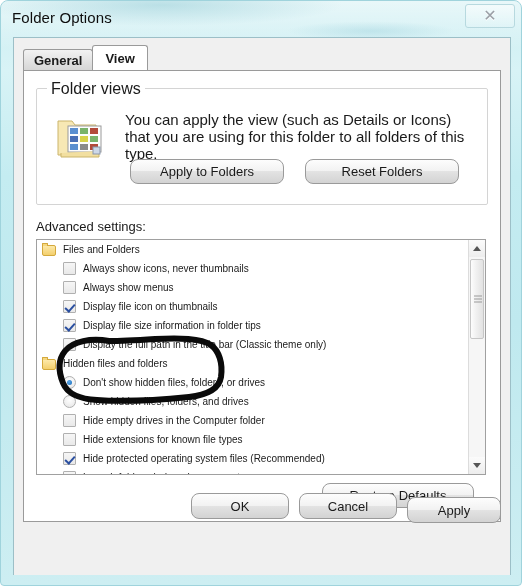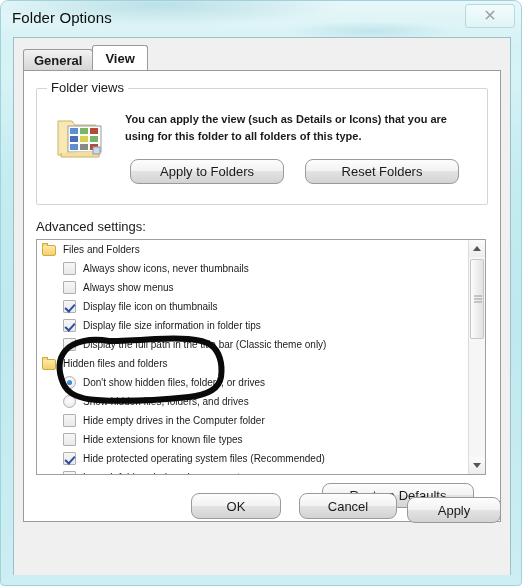--- a/index.html
+++ b/index.html
@@ -140,39 +140,38 @@
     width: 452px; height: 117px;
     box-sizing: border-box;
     border: 1px solid #d4d4d4;
     border-radius: 2px;
   }
   #folder-views-legend {
     position: absolute;
     left: 10px; top: -9px;
     background: #ffffff;
     padding: 0 4px;
-    font-size: 13px;
+    font-size: 16px;
     color: #1a1a1a;
   }
 
   
   #folder-views-icon {
     position: absolute;
     left: 18px; top: 24px;
     width: 52px; height: 46px;
   }
 
   #folder-views-desc {
     position: absolute;
     left: 88px; top: 22px;
     width: 348px;
-    font-size: 11px;
+    font-size: 15px;
     color: #1a1a1a;
     line-height: 17px;
-    font-weight: bold;
   }
 
   .winbtn {
     box-sizing: border-box;
     border: 1px solid #9a9a9a;
     border-radius: 8px;
     background: linear-gradient(180deg, #fdfdfd 0%, #f2f2f2 48%, #e3e3e3 50%, #d3d3d3 100%);
     font-family: "Liberation Sans", sans-serif;
     font-size: 13px;
     color: #1a1a1a;
@@ -350,21 +349,21 @@
   #restore-defaults-button {
     position: absolute;
     left: 298px; top: 412px;
     width: 152px; height: 25px;
   }
 
   
   #ok-button {
     position: absolute;
     left: 190px; top: 492px;
-    width: 90px; height: 26px;
+    width: 98px; height: 26px;
   }
   #cancel-button {
     position: absolute;
     left: 298px; top: 492px;
     width: 98px; height: 26px;
   }
   #apply-button {
     position: absolute;
     left: 406px; top: 496px;
     width: 94px; height: 26px;

